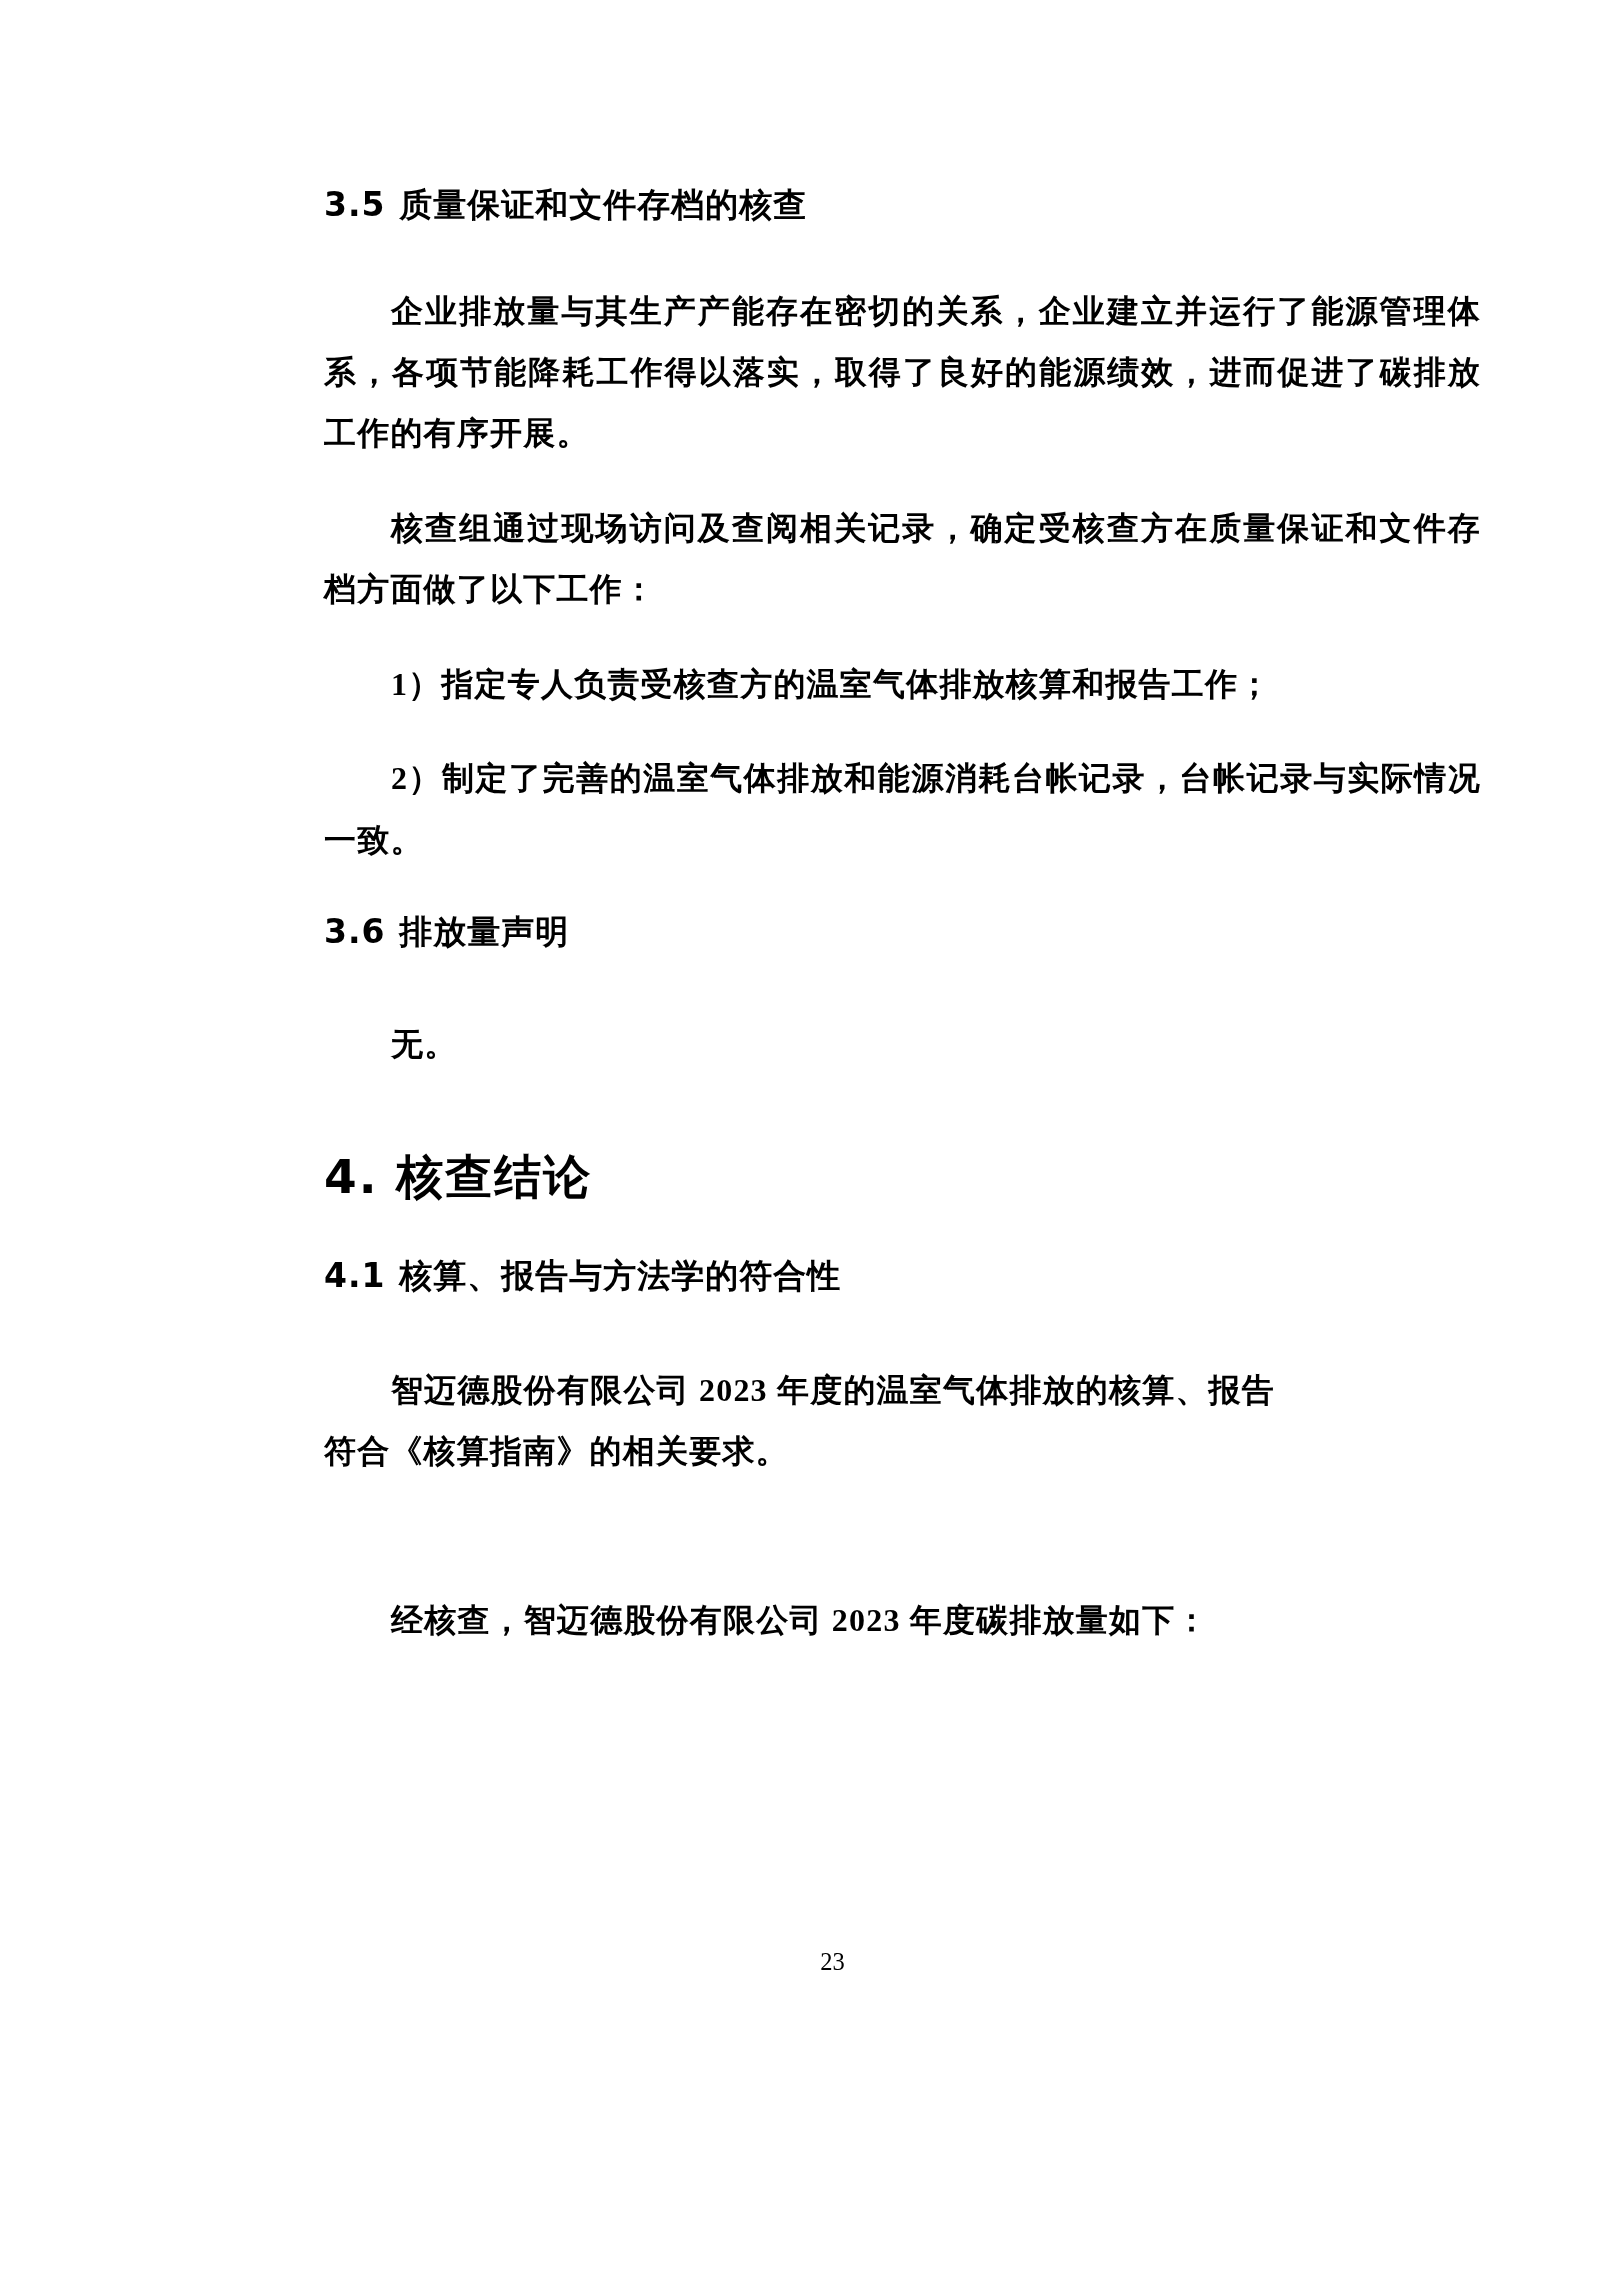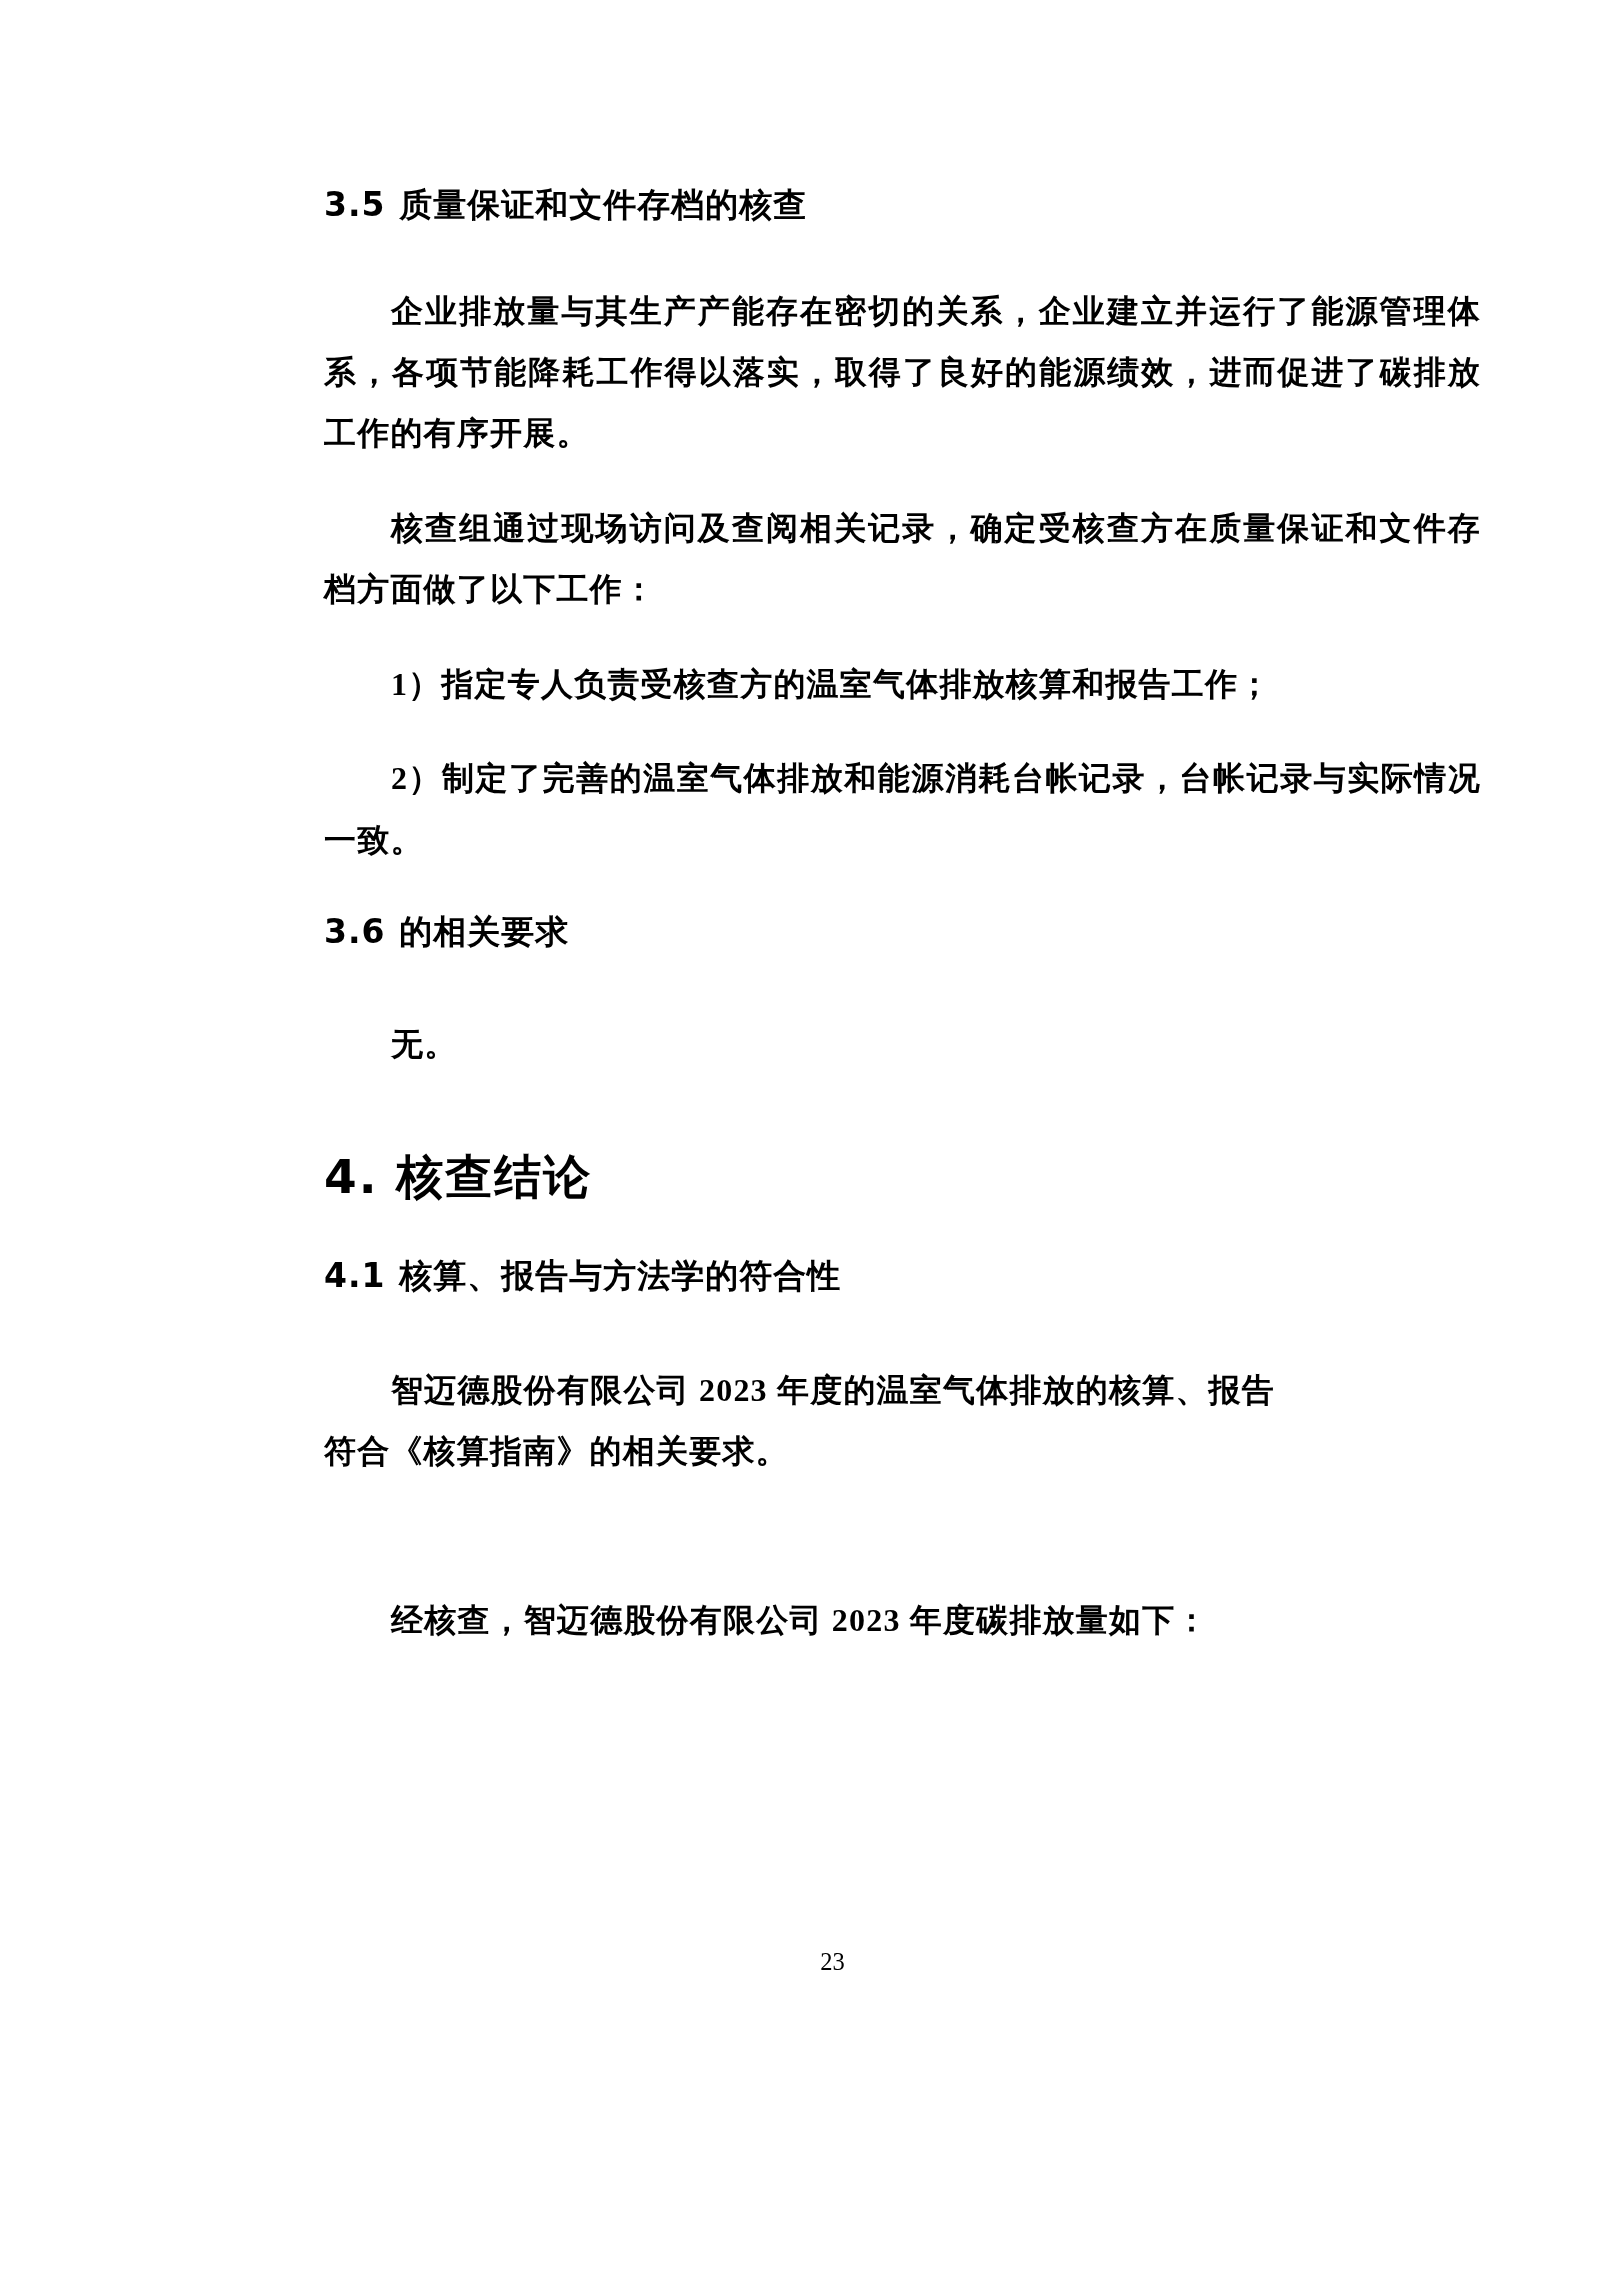--- a/index.html
+++ b/index.html
@@ -101,21 +101,21 @@
 
     <p class="body indent">1）指定专人负责受核查方的温室气体排放核算和报告工作；</p>
 
     <div class="sp-2"></div>
 
     <p class="body indent">2）制定了完善的温室气体排放和能源消耗台帐记录，台帐记录与实际情况一致。</p>
 
     <div class="sp-3"></div>
 
     <h2 class="h-sec">
-      <span class="num">3.6</span><span>的相关要求</span>
+      <span class="num">3.6</span><span>排放量声明</span>
     </h2>
 
     <div class="sp-4"></div>
 
     <p class="body indent">无。</p>
 
     <div class="sp-7"></div>
 
     <h1 class="h-main">
       <span class="num">4.</span><span>核查结论</span>

